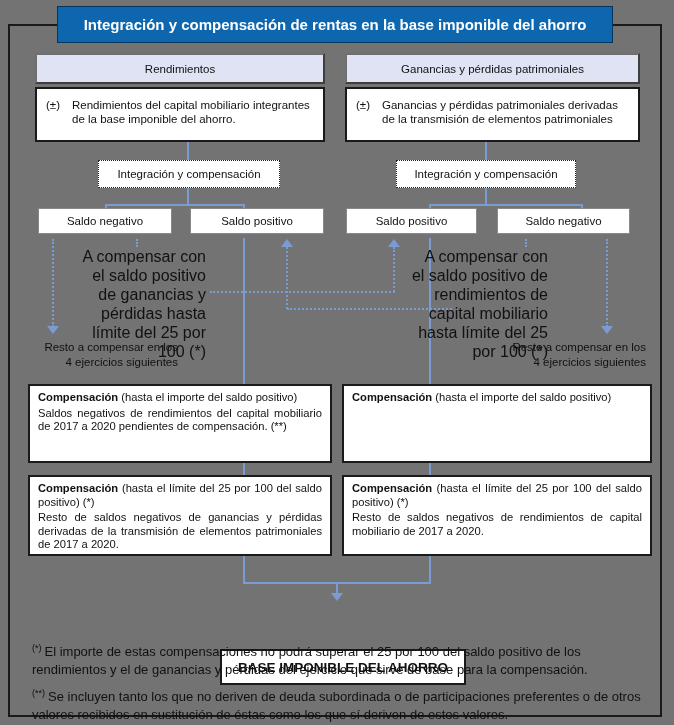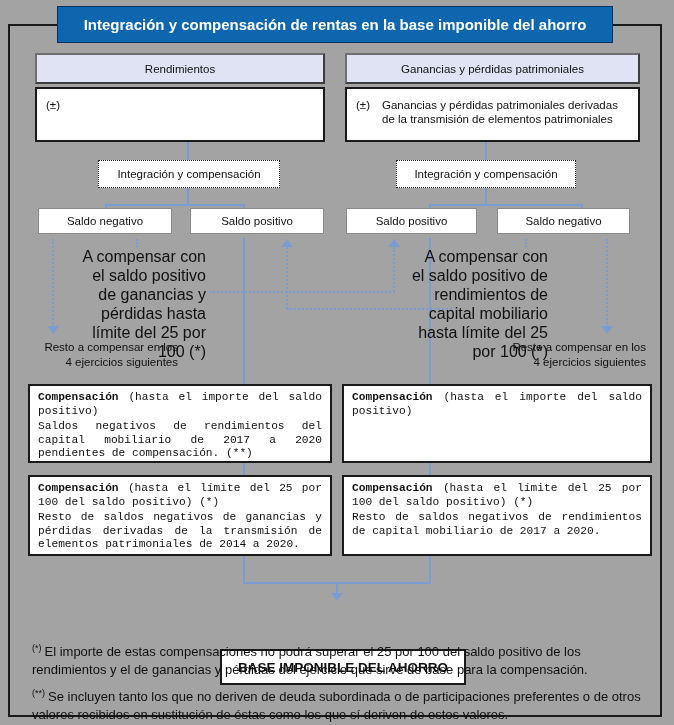--- a/index.html
+++ b/index.html
@@ -1,17 +1,17 @@
 <!DOCTYPE html>
 <html style="--title-bar-bg: #0e67ae; --title-text: #ffffff; --header-box-fill: #dfe3f3; --flow-line-blue: #7a9cd3; --box-border-black: #1a1a1a; --saldo-border-gray: #8a8a8a;"><head>
 <meta charset="utf-8">
 <style>
   html,body{margin:0;padding:0;background:#fff;}
   .stage{
-    position:relative;width:674px;height:725px;background:#a3a3a3;overflow:hidden;
+    position:relative;width:674px;height:725px;background:#737373;overflow:hidden;
     font-family:"Liberation Sans","DejaVu Sans",sans-serif;color:#111;
   }
   .outer-frame{
     position:absolute;left:8px;top:24px;width:654px;height:693px;
     border:2px solid var(--box-border-black,#1a1a1a);box-sizing:border-box;z-index:0;
   }
   .title-bar{
     position:absolute;left:57px;top:6px;width:556px;height:37px;box-sizing:border-box;
     background:var(--title-bar-bg,#0e67ae);border:1px solid #06345c;z-index:3;
     display:flex;align-items:center;justify-content:center;
@@ -36,21 +36,21 @@
   .saldo-box{
     position:absolute;top:208px;height:26px;box-sizing:border-box;z-index:2;background:#fff;
     border:1px solid var(--saldo-border-gray,#8a8a8a);
     display:flex;align-items:center;justify-content:center;font-size:11.5px;
   }
   .note{position:absolute;z-index:2;font-size:16px;line-height:19px;text-align:right;}
   .resto{position:absolute;z-index:2;font-size:11.5px;line-height:15px;text-align:right;top:340px;width:140px;}
   .comp-box{
     position:absolute;box-sizing:border-box;z-index:2;background:#fff;
     border:2px solid var(--box-border-black,#1a1a1a);
-    padding:5px 8px;font-size:11.2px;line-height:13.6px;text-align:justify;font-family:Liberation Mono, monospace;
+    padding:5px 8px;font-size:11.2px;line-height:13.6px;text-align:justify;
   }
   .comp-box .body{margin-top:2px;}
   .base-box{
     position:absolute;left:220px;top:601px;width:246px;height:36px;box-sizing:border-box;z-index:2;
     background:#fff;border:2px solid var(--box-border-black,#1a1a1a);
     display:flex;align-items:center;justify-content:center;font-weight:bold;font-size:13.5px;margin-top:48px;
   }
   .footnotes{position:absolute;left:16px;top:640px;width:642px;z-index:2;font-size:13px;line-height:17.5px;}
   .footnotes p{margin:0 0 7px 16px;}
   .fn-marker{font-size:9px;vertical-align:super;margin-right:3px;}
@@ -80,20 +80,21 @@
 
   <div class="hdr-box" style="left:35px;width:290px;">
     <span>Rendimientos</span>
   </div>
   <div class="hdr-box" style="left:345px;width:295px;">
     <span>Ganancias y pérdidas patrimoniales</span>
   </div>
 
   <div class="src-box" style="left:35px;width:290px;">
     <span class="sign">(±)</span>
+    <span>Rendimientos del capital mobiliario integrantes de la base imponible del ahorro.</span>
   </div>
   <div class="src-box" style="left:345px;width:295px;">
     <span class="sign">(±)</span>
     <span>Ganancias y pérdidas patrimoniales derivadas de la transmisión de elementos patrimoniales</span>
   </div>
 
   <div class="dashed-box" style="left:98px;width:182px;">
     <span>Integración y compensación</span>
   </div>
   <div class="dashed-box" style="left:396px;width:180px;">
@@ -125,21 +126,21 @@
     <div class="body">Saldos negativos de rendimientos del capital mobiliario de 2017 a 2020 pendientes de compensación. (**)</div>
   </div>
   <div class="comp-box" style="left:342px;top:384px;width:310px;height:79px;">
     <strong>Compensación</strong>
     <span>(hasta el importe del saldo positivo)</span>
   </div>
 
   <div class="comp-box" style="left:28px;top:475px;width:304px;height:81px;">
     <strong>Compensación</strong>
     <span>(hasta el límite del 25 por 100 del saldo positivo) (*)</span>
-    <div class="body">Resto de saldos negativos de ganancias y pérdidas derivadas de la transmisión de elementos patrimoniales de 2014 a 2020.</div>
+    <div class="body">Resto de saldos negativos de ganancias y pérdidas derivadas de la transmisión de elementos patrimoniales de 2017 a 2020.</div>
   </div>
   <div class="comp-box" style="left:342px;top:475px;width:310px;height:81px;">
     <strong>Compensación</strong>
     <span>(hasta el límite del 25 por 100 del saldo positivo) (*)</span>
     <div class="body">Resto de saldos negativos de rendimientos de capital mobiliario de 2017 a 2020.</div>
   </div>
 
   <div class="base-box">
     <span>BASE IMPONIBLE DEL AHORRO</span>
   </div>

